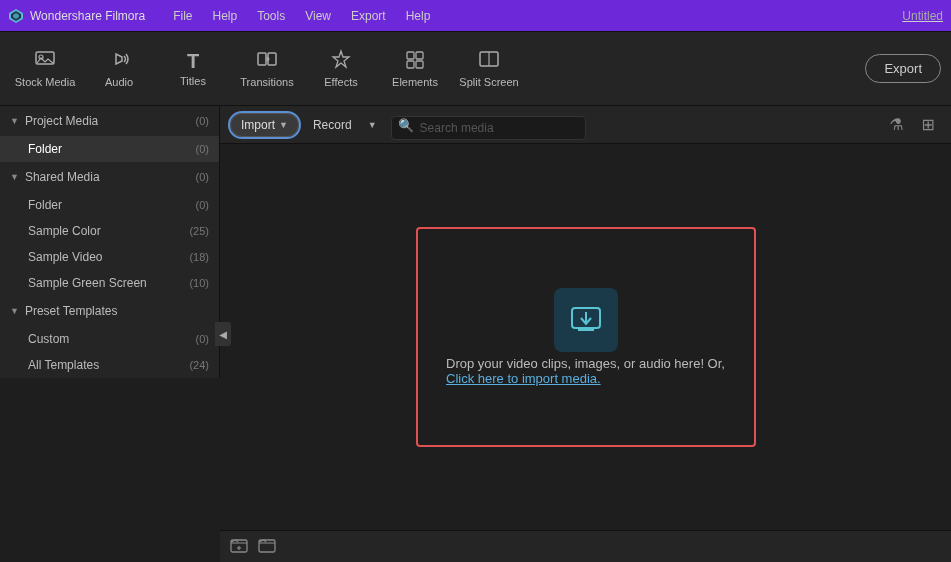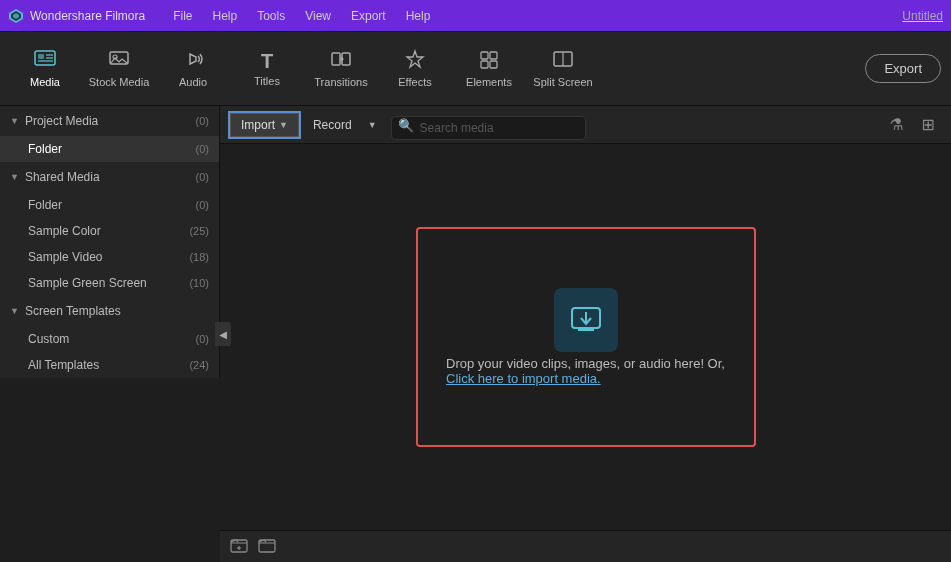--- a/index.html
+++ b/index.html
@@ -171,21 +171,21 @@
       display: flex;
       align-items: center;
       padding: 0 10px;
       gap: 6px;
     }
     #import-btn {
       display: flex;
       align-items: center;
       background: #3a3a3a;
       border: 1px solid #555;
-      border-radius: 0;
+      border-radius: 12px;
       color: #ddd;
       padding: 4px 10px;
       cursor: pointer;
       font-size: 12px;
       gap: 4px;
       outline: 2px solid #5a8fd4;
     }
     .dropdown-arrow {
       font-size: 9px;
       color: #aaa;
@@ -330,32 +330,20 @@
     <span class="menu-item">Export</span>
     <span class="menu-item">Help</span>
   </div>
   <div id="title-right">
     <span id="window-title">Untitled</span>
   </div>
 </div>
 
 <div id="toolbar">
 
-  <div class="toolbar-item active">
-    <span class="icon">
-      <svg width="22" height="20" viewBox="0 0 22 20">
-        <rect x="1" y="2" width="20" height="14" rx="2" fill="none" stroke="#5bc4d4" stroke-width="1.5"></rect>
-        <rect x="4" y="5" width="6" height="5" rx="1" fill="#5bc4d4" opacity="0.6"></rect>
-        <line x1="12" y1="6" x2="19" y2="6" stroke="#5bc4d4" stroke-width="1.2"></line>
-        <line x1="12" y1="9" x2="19" y2="9" stroke="#5bc4d4" stroke-width="1.2"></line>
-        <line x1="4" y1="12" x2="19" y2="12" stroke="#5bc4d4" stroke-width="1.2"></line>
-      </svg>
-    </span>
-    <span>Media</span>
-  </div>
 
   <div class="toolbar-item">
     <span class="icon">
       <svg width="22" height="20" viewBox="0 0 22 20">
         <rect x="2" y="3" width="18" height="12" rx="1.5" fill="none" stroke="#aaa" stroke-width="1.5"></rect>
         <circle cx="7" cy="8" r="2" fill="none" stroke="#aaa" stroke-width="1.2"></circle>
         <polyline points="3,14 7,9 11,13 14,10 19,14" fill="none" stroke="#aaa" stroke-width="1.2"></polyline>
       </svg>
     </span>
     <span>Stock Media</span>
@@ -454,21 +442,21 @@
         <span>Sample Video</span>
         <span class="item-count">(18)</span>
       </div>
       <div class="sidebar-item">
         <span>Sample Green Screen</span>
         <span class="item-count">(10)</span>
       </div>
 
       <div class="sidebar-section-header">
         <span class="chevron">▼</span>
-        <span>Screen Templates</span>
+        <span>Preset Templates</span>
         <span class="section-count"></span>
       </div>
       <div class="sidebar-item">
         <span>Custom</span>
         <span class="item-count">(0)</span>
       </div>
       <div class="sidebar-item">
         <span>All Templates</span>
         <span class="item-count">(24)</span>
       </div>

